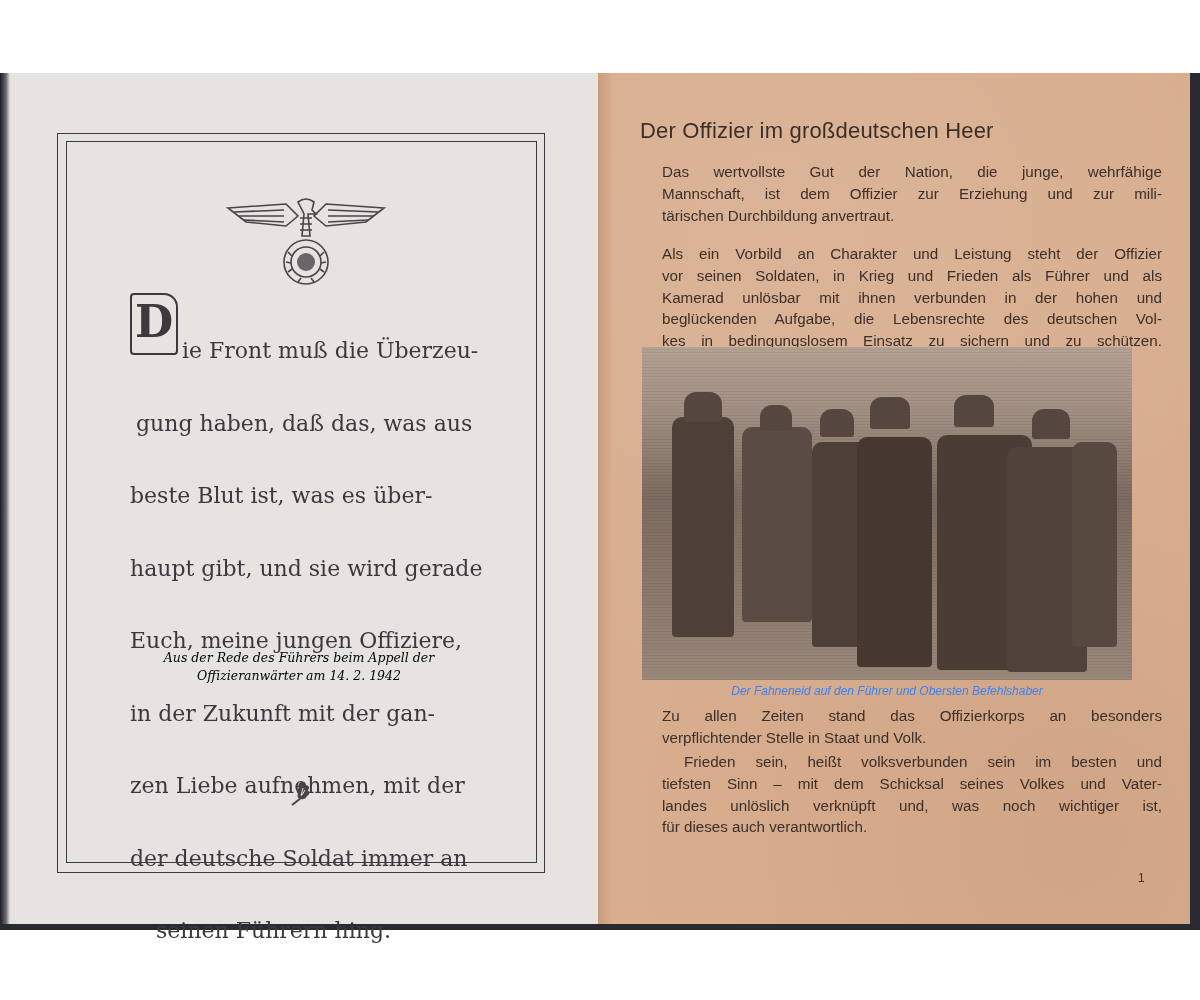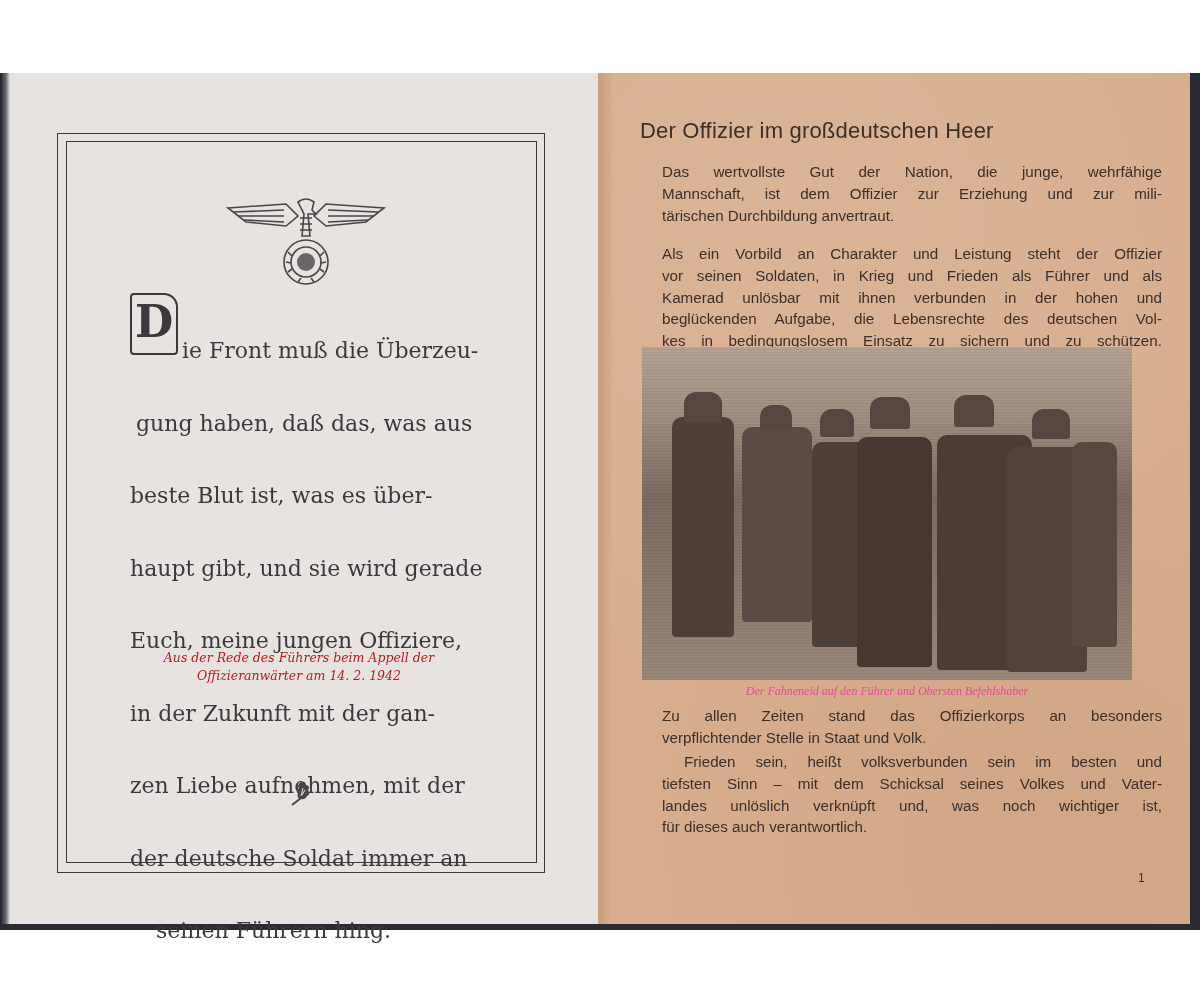--- a/index.html
+++ b/index.html
@@ -10,32 +10,32 @@
   .page-right { position:absolute; left:598px; top:0; width:592px; height:851px; background:#d8ae8f;
     background-image: radial-gradient(circle at 30% 20%, rgba(255,255,255,0.08), transparent 60%), radial-gradient(circle at 80% 90%, rgba(120,70,40,0.08), transparent 50%); }
   .page-right .gutter { position:absolute; left:0; top:0; width:14px; height:851px; background:linear-gradient(90deg,#c99c7c,#d8ae8f); }
   .frame-outer { position:absolute; left:53px; top:60px; width:488px; height:740px; border:1.5px solid #3d3a3f; box-sizing:border-box; }
   .frame-inner { position:absolute; left:62px; top:68px; width:471px; height:722px; border:1.5px solid #3d3a3f; box-sizing:border-box; }
   .emblem { position:absolute; left:222px; top:123px; width:160px; height:92px; }
   .quote { position:absolute; left:126px; top:222px; width:370px; font-family:"DejaVu Serif", serif; color:#3d383d; font-size:22px; line-height:32.5px; }
   .quote .line { display:block; white-space:nowrap;margin-top:40px; }
   .quote .indent { padding-left:42px; }
   .quote .initial { position:absolute; left:0px; top:-2px; width:44px; height:58px; border:2px solid #3d383d; border-radius:4px 14px 4px 4px; font-size:44px; line-height:54px; text-align:center; font-weight:bold; }
-  .attrib { position:absolute; left:100px; top:576px; width:390px; text-align:center; font-family:"DejaVu Serif", serif; font-style:italic; font-size:12.5px; line-height:18px; color:#b91c1c; }
+  .attrib { position:absolute; left:100px; top:576px; width:390px; text-align:center; font-family:"DejaVu Serif", serif; font-style:italic; font-size:12.5px; line-height:18px; color:#000000; }
   .oakleaf { position:absolute; left:283px; top:705px; width:30px; height:30px; }
   .title { position:absolute; left:640px; top:45px; font-size:22px; color:#3c2f2a; letter-spacing:0.2px; white-space:nowrap; }
   .body { position:absolute; left:640px; width:500px; font-size:15.2px; line-height:21.8px; color:#3c2f2a;margin-left:22px; }
   .body .line { display:block; white-space:nowrap; text-align:justify; text-align-last:justify; }
   .body .line.last { text-align-last:left; }
   .photo { position:absolute; left:642px; top:274px; width:490px; height:333px; background:#8d7b6e;
     background-image: repeating-linear-gradient(0deg, rgba(0,0,0,0.06) 0 1px, transparent 1px 3px),
       linear-gradient(180deg,#b3a294 0%, #a08f82 20%, #7c6b60 45%, #8c7a6e 75%, #9a887b 100%); overflow:hidden; }
   .fig { position:absolute; background:#4d4039; border-radius:10px 10px 4px 4px; }
   .helm { position:absolute; background:#55473f; border-radius:12px 12px 3px 3px; }
-  .caption { position:absolute; left:642px; top:611px; width:490px; text-align:center; font-family:Liberation Serif, serif; font-style:italic; font-size:12px; color:#ec4899; }
+  .caption { position:absolute; left:642px; top:611px; width:490px; text-align:center; font-family:Liberation Sans, sans-serif; font-style:italic; font-size:12px; color:#3b82f6; }
   .pagenum { position:absolute; left:1138px; top:798px; font-size:12px; color:#3c2f2a; }
 </style>
 </head>
 <body>
 
 <div class="booklet">
   <div class="page-left">
     <div class="edge"></div>
     <div class="frame-outer"></div>
     <div class="frame-inner"></div>

